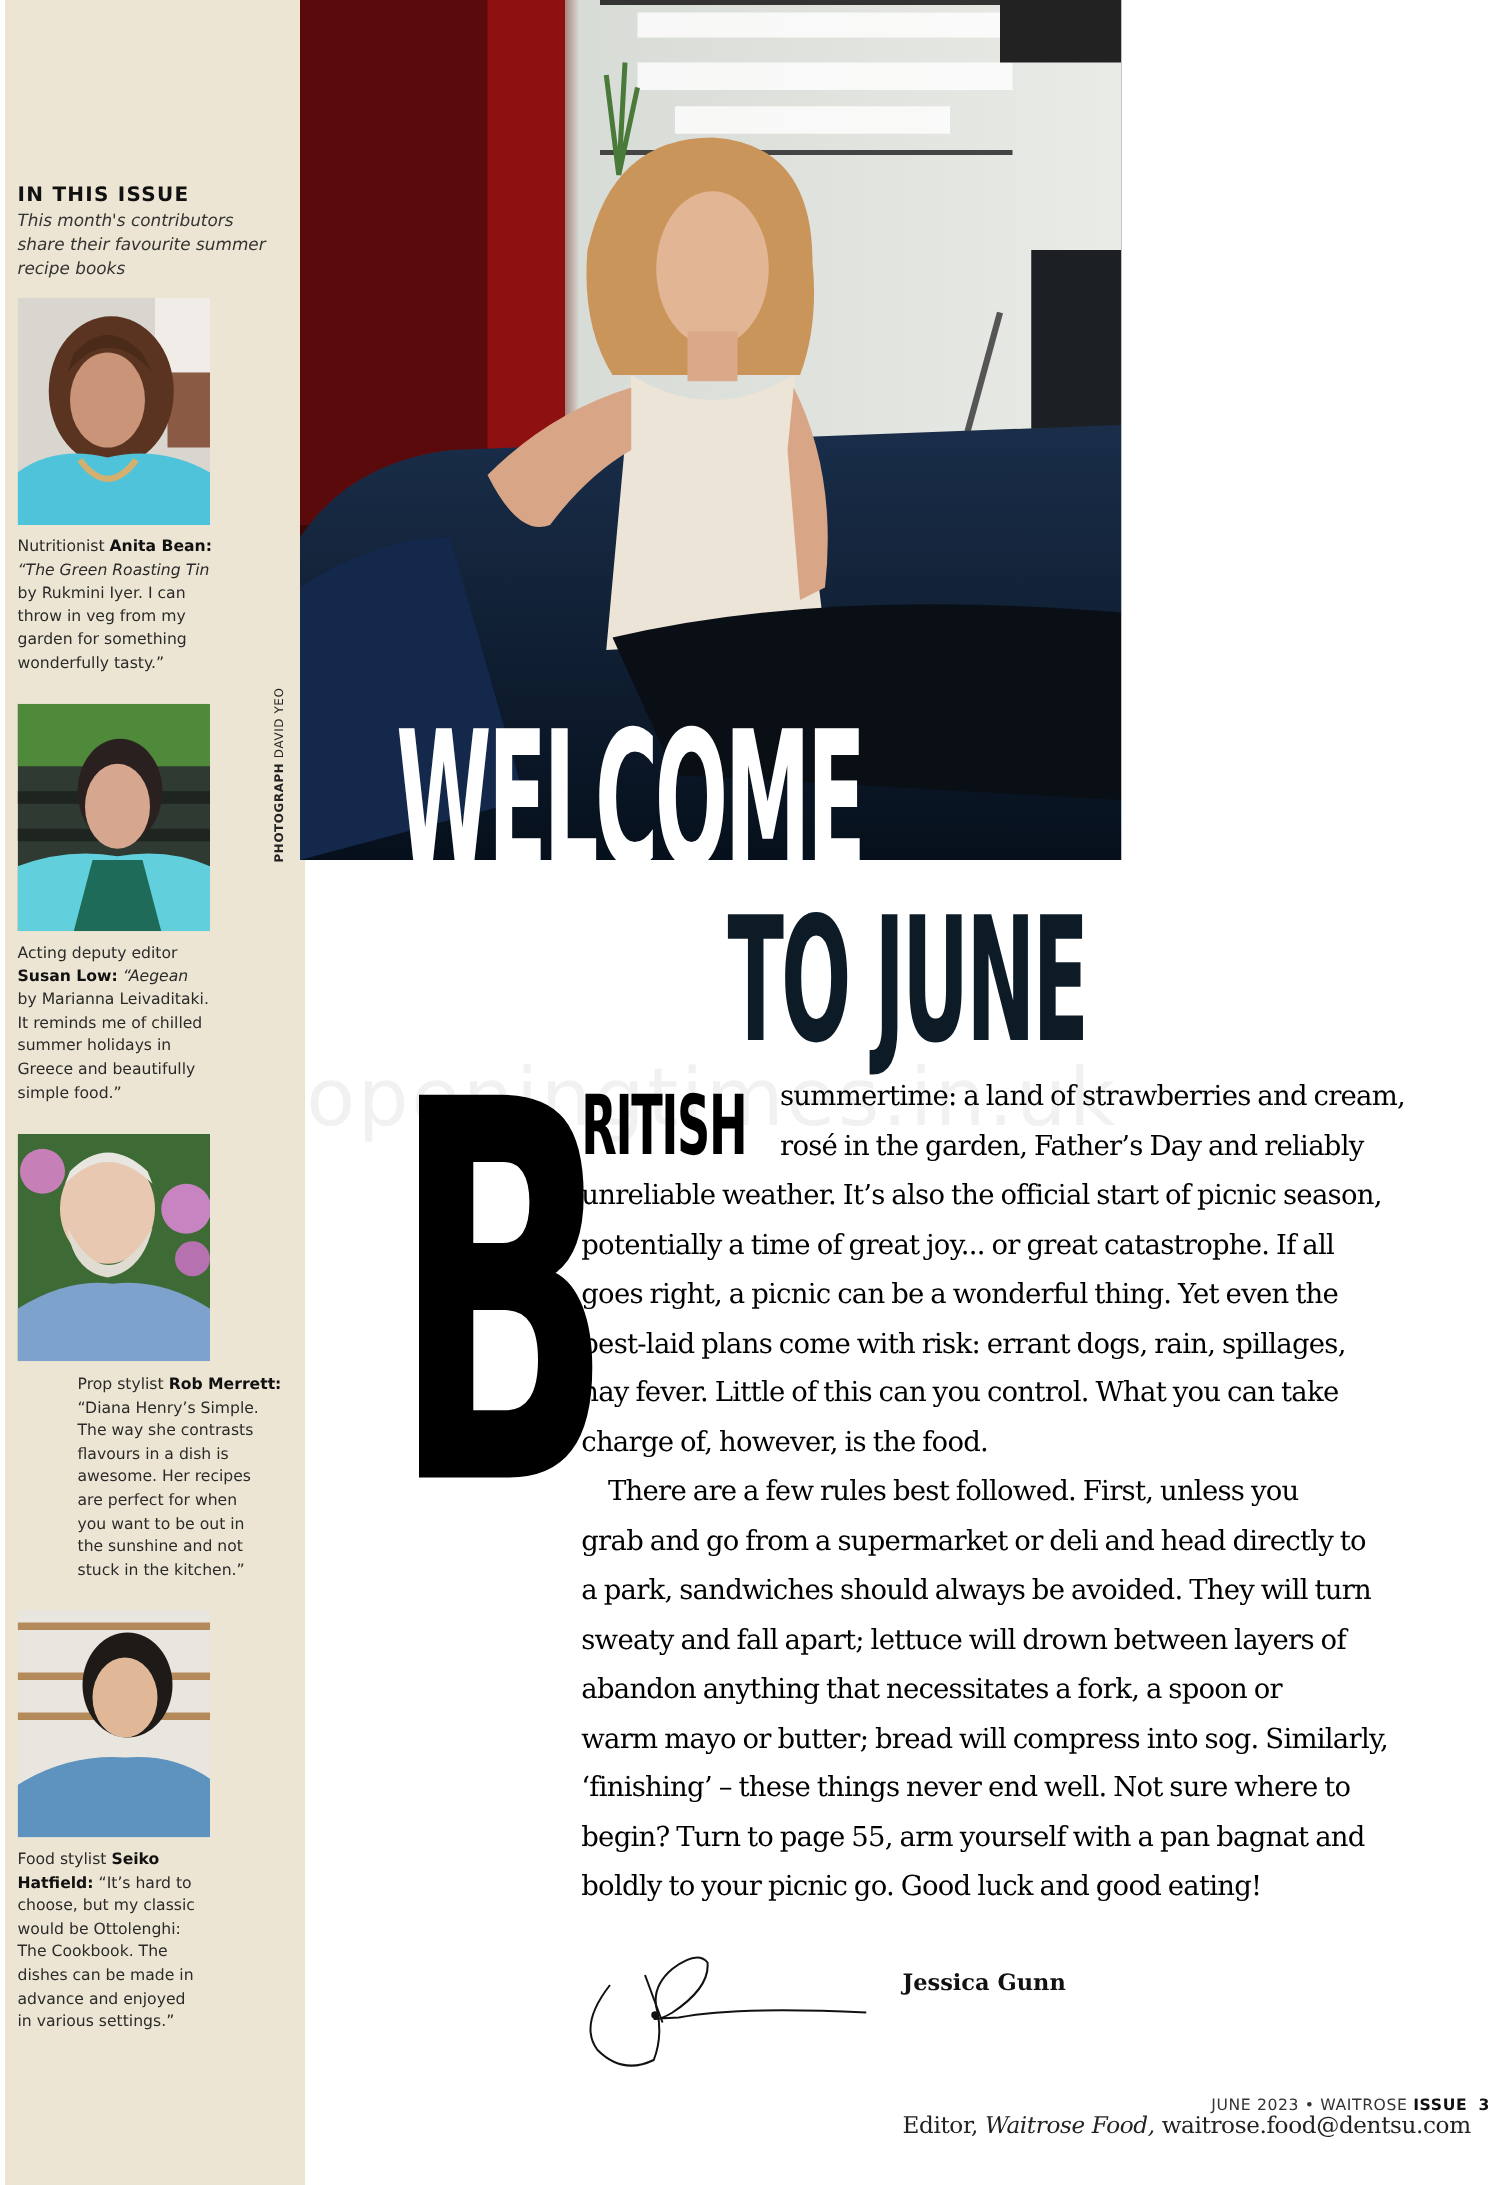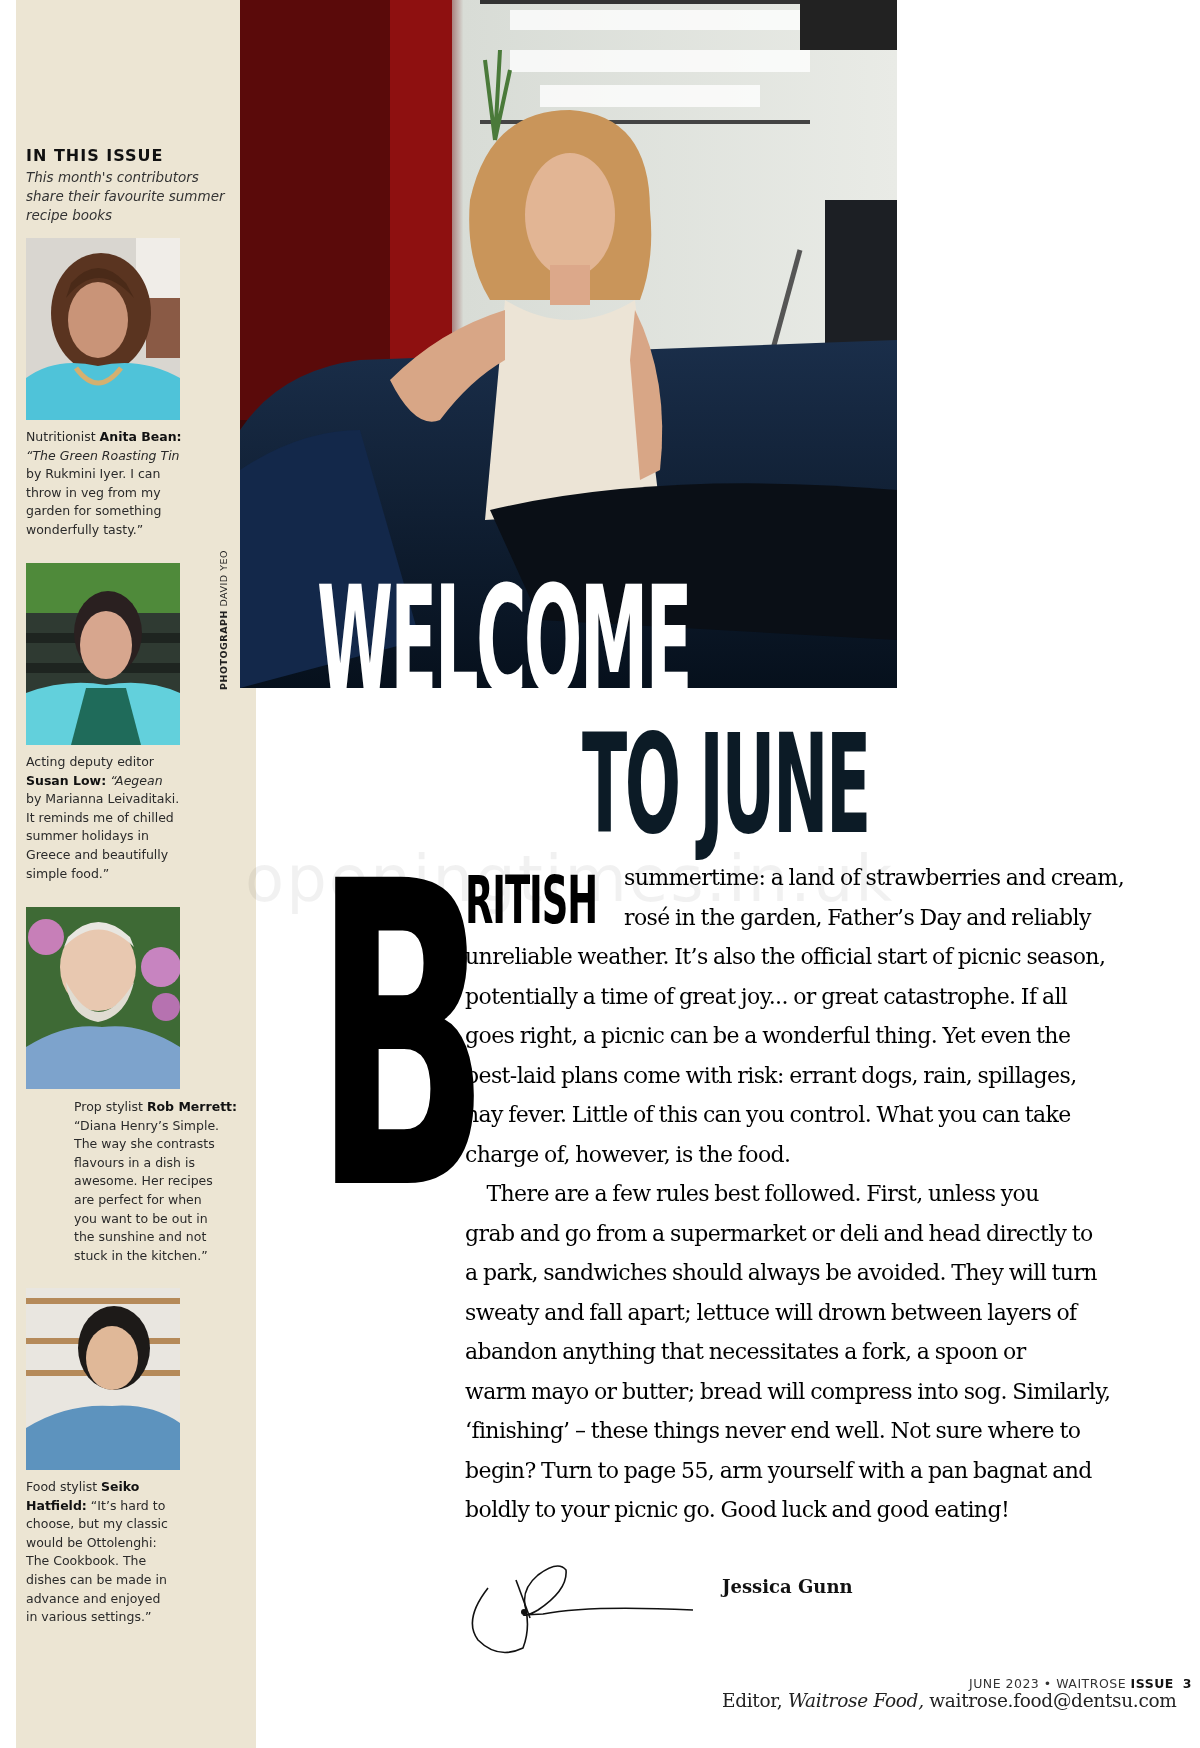--- a/index.html
+++ b/index.html
@@ -1,21 +1,21 @@
 <!DOCTYPE html>
 <html><head>
 <meta charset="utf-8">
 <style>
   * { box-sizing: border-box; margin: 0; padding: 0; }
   html, body { width: 1200px; height: 1748px; background: #ffffff; overflow: hidden; }
   body { position: relative; font-family: "DejaVu Serif", serif; color: #1a1a1a; }
 
   
   .sidebar {
-    position: absolute; left: 16px; top: 0; width: 240px; height: 1748px;
+    position: absolute; left: 4px; top: 0; width: 240px; height: 1748px;
     background: #ece5d3;
   }
   .sb-heading {
     position: absolute; left: 10px; top: 146px;
     font-family: "DejaVu Sans", sans-serif; font-weight: bold;
     font-size: 16px; letter-spacing: 1px; color: #111;
   }
   .sb-intro {
     position: absolute; left: 10px; top: 168px; width: 200px;
     font-family: "DejaVu Sans", sans-serif; font-style: italic;

